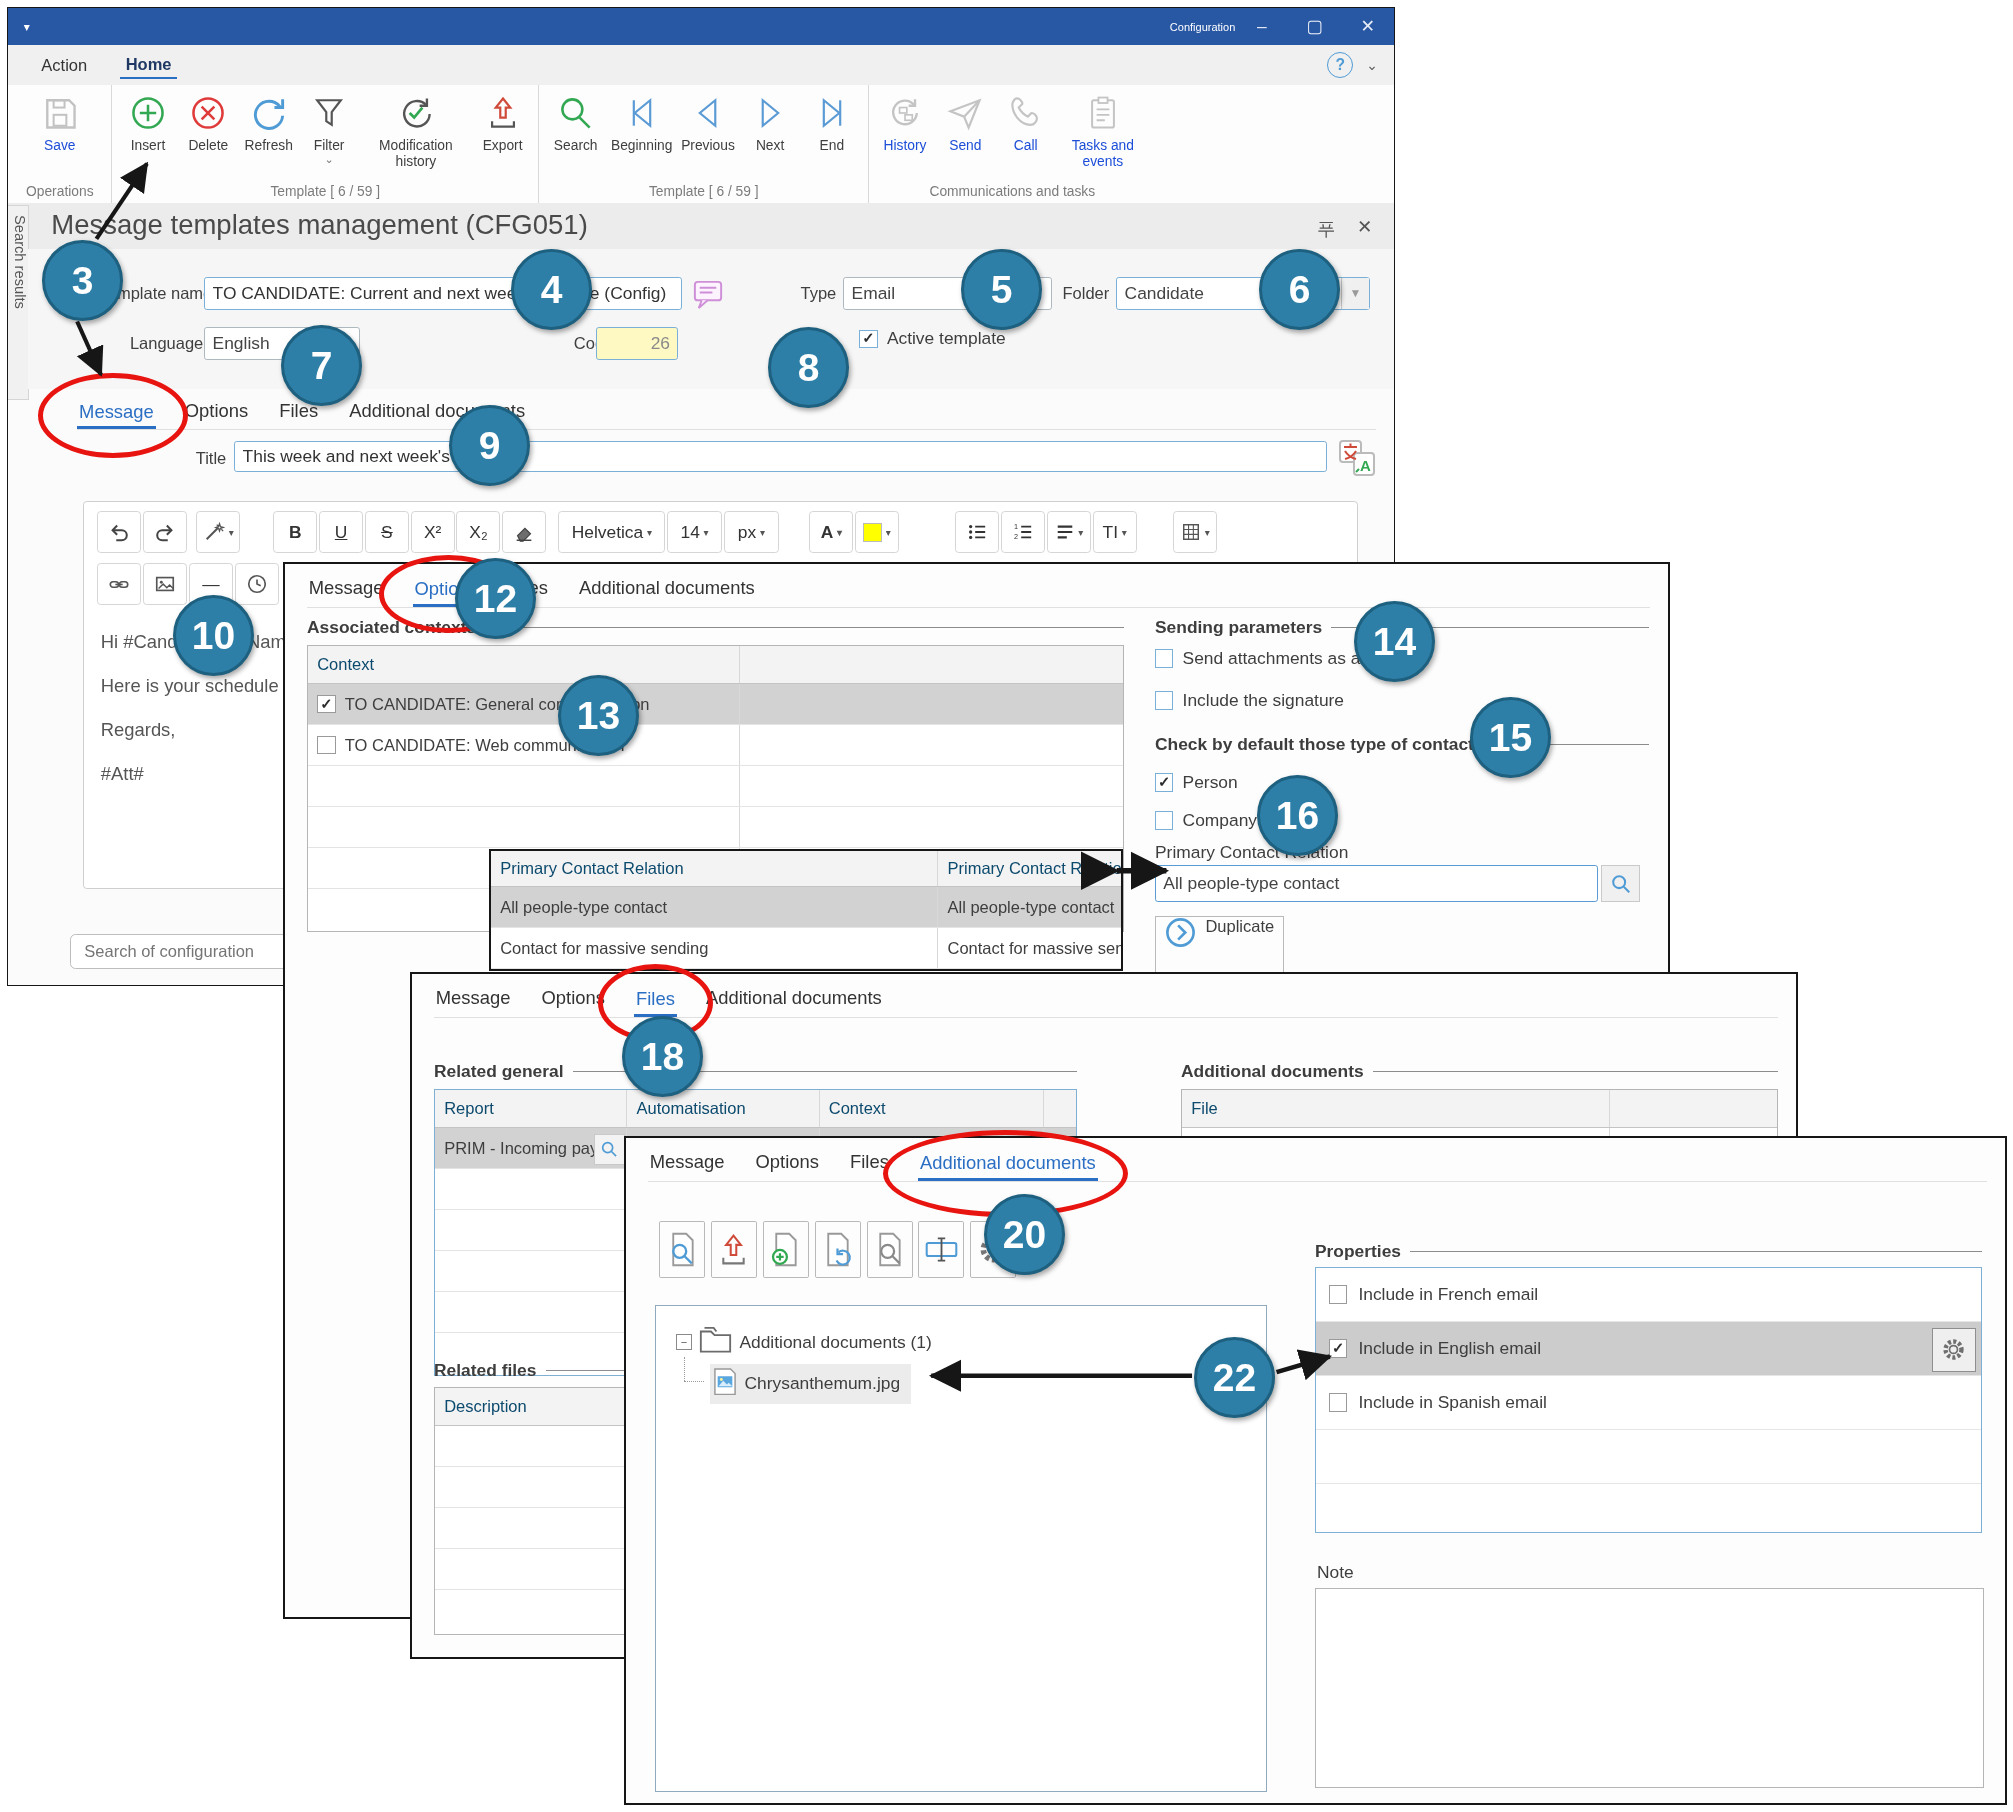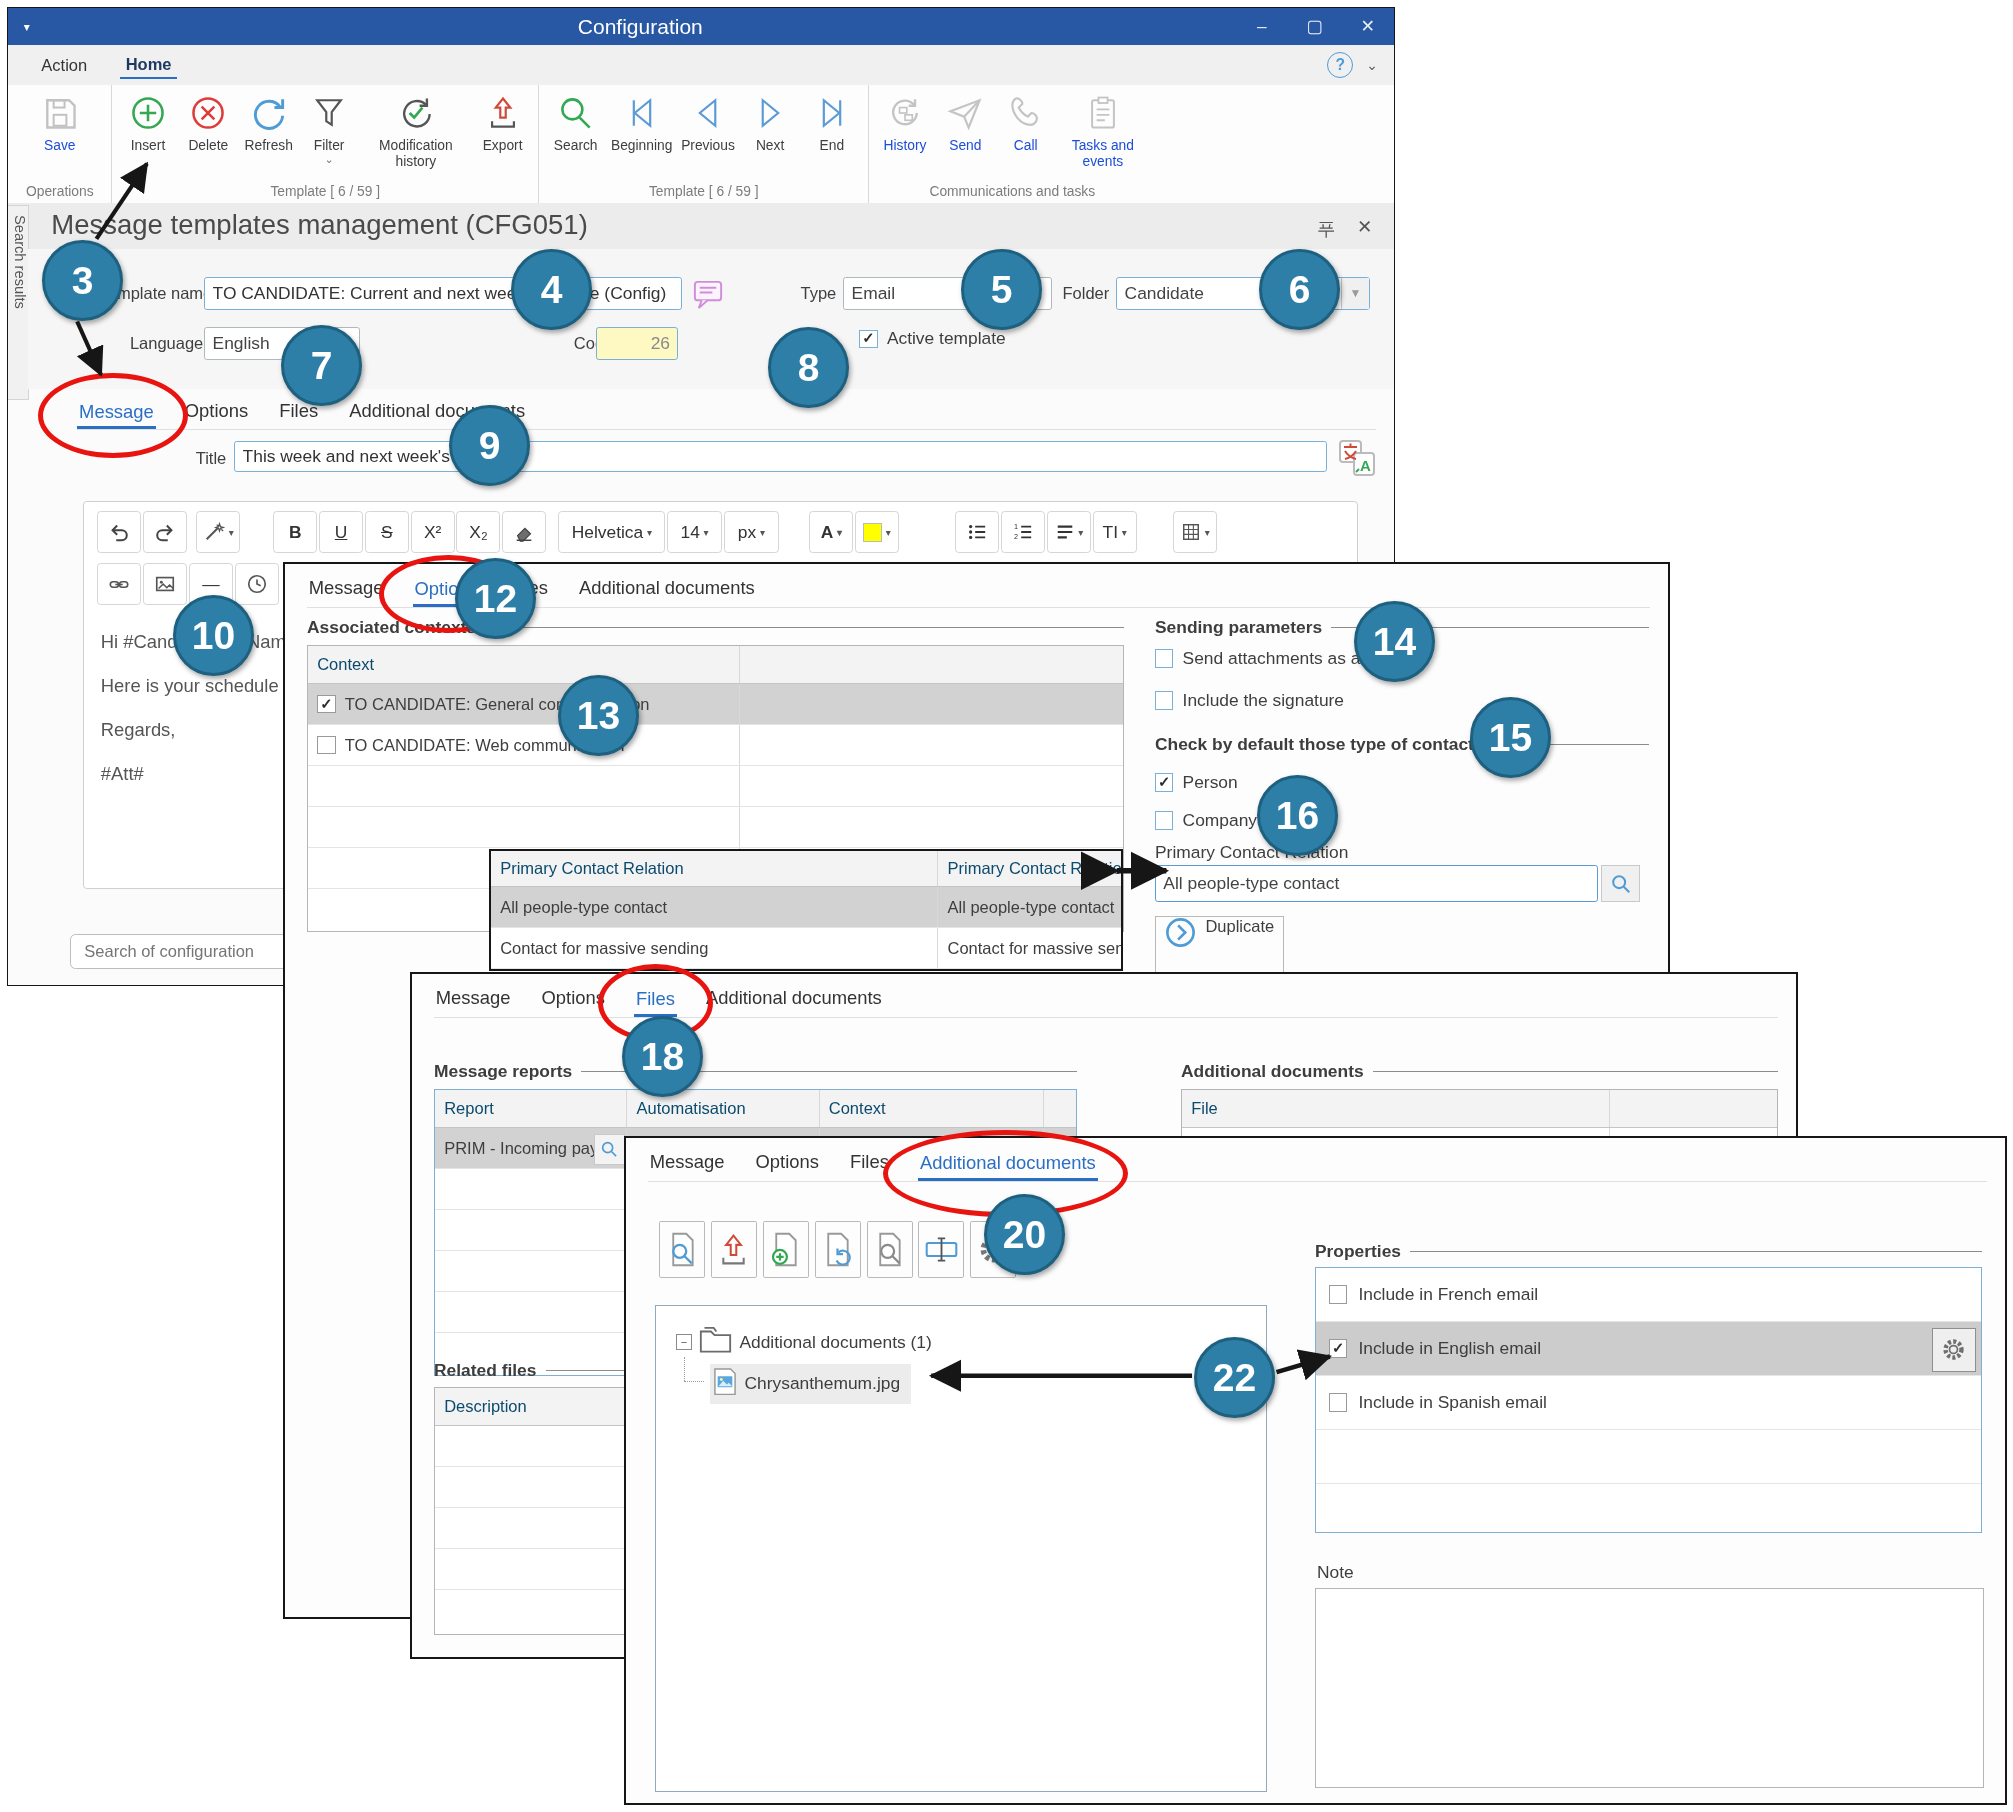--- a/index.html
+++ b/index.html
@@ -3,21 +3,21 @@
 <meta charset="utf-8">
 <style>
   html,body{margin:0;padding:0}
   body{width:2014px;height:1813px;position:relative;overflow:hidden;background:#fff;
        font-family:"Liberation Sans",sans-serif;color:#3c3c3c;}
   .abs{position:absolute}
   .win{position:absolute;box-sizing:border-box;background:#f5f5f5;border:2.8px solid #161616;overflow:hidden}
   
   #win1{left:7.3px;top:7.3px;width:1388px;height:979px;border-width:1.8px;background:#fbfbfb}
   .titlebar{position:absolute;left:0;top:0;right:0;height:37px;background:#2857a4;display:flex;align-items:center;color:#fff}
-  .titlebar .ttl{flex:1;text-align:center;font-size:21px}
+  .titlebar .ttl{flex:1;text-align:right;font-size:11px}
   .tb-ctrl{width:53px;height:37px;display:flex;align-items:center;justify-content:center;font-size:17.4px;color:#e8edf5}
   .menubar{position:absolute;left:0;top:37px;right:0;height:40px;background:#f0f0f0;border-bottom:0.9px solid #dcdcdc;display:flex;align-items:center;font-size:16.5px}
   .menu-item{margin-left:27.5px;padding:3.7px 5.5px;color:#333}
   .menu-item.active{font-weight:bold;border-bottom:2.8px solid #2a6fc4;color:#1f3864}
   .ribbon{position:absolute;left:0;top:77px;right:0;height:118px;background:#fdfdfd;border-bottom:0.9px solid #cfcfcf;display:flex}
   .rgroup{display:flex;flex-direction:column;border-right:0.9px solid #d9d9d9;padding:5.5px 5.5px 1.8px 5.5px}
   .rbtns{display:flex;flex:1;align-items:flex-start;justify-content:space-around}
   .rbtn{display:flex;flex-direction:column;align-items:center;min-width:53px;padding:1.8px 3.7px;cursor:default}
   .rbtn .lbl{font-size:13.8px;color:#3f3f3f;text-align:center;line-height:1.15;margin-top:2.8px;white-space:pre-line}
   .rbtn.disabled .lbl{color:#1d4ed8}
@@ -529,21 +529,21 @@
 
 <div class="win" id="win3" style="left:410px;top:972px;width:1388px;height:687px;background:#fdfdfd">
   <div class="tabsrow" style="position:absolute;left:22px;top:5.5px;right:18.4px">
     <span class="tab">Message</span>
     <span class="tab">Options</span>
     <span class="tab active">Files</span>
     <span class="tab">Additional documents</span>
   </div>
 
   <div class="ghead" style="left:22px;top:87px;width:643px">
-    <span>Message reports</span>
+    <span>Related general</span>
   </div>
   <div class="tbl" style="left:22px;top:115px;width:643px;height:287px">
     <div class="trow hdr">
       <div class="tcell" style="width:30%">Report</div>
       <div class="tcell" style="width:30%">Automatisation</div>
       <div class="tcell" style="width:35%">Context</div>
       <div class="tcell" style="width:5%"></div>
     </div>
     <div class="trow sel">
       <div class="tcell" style="width:30%;position:relative">

